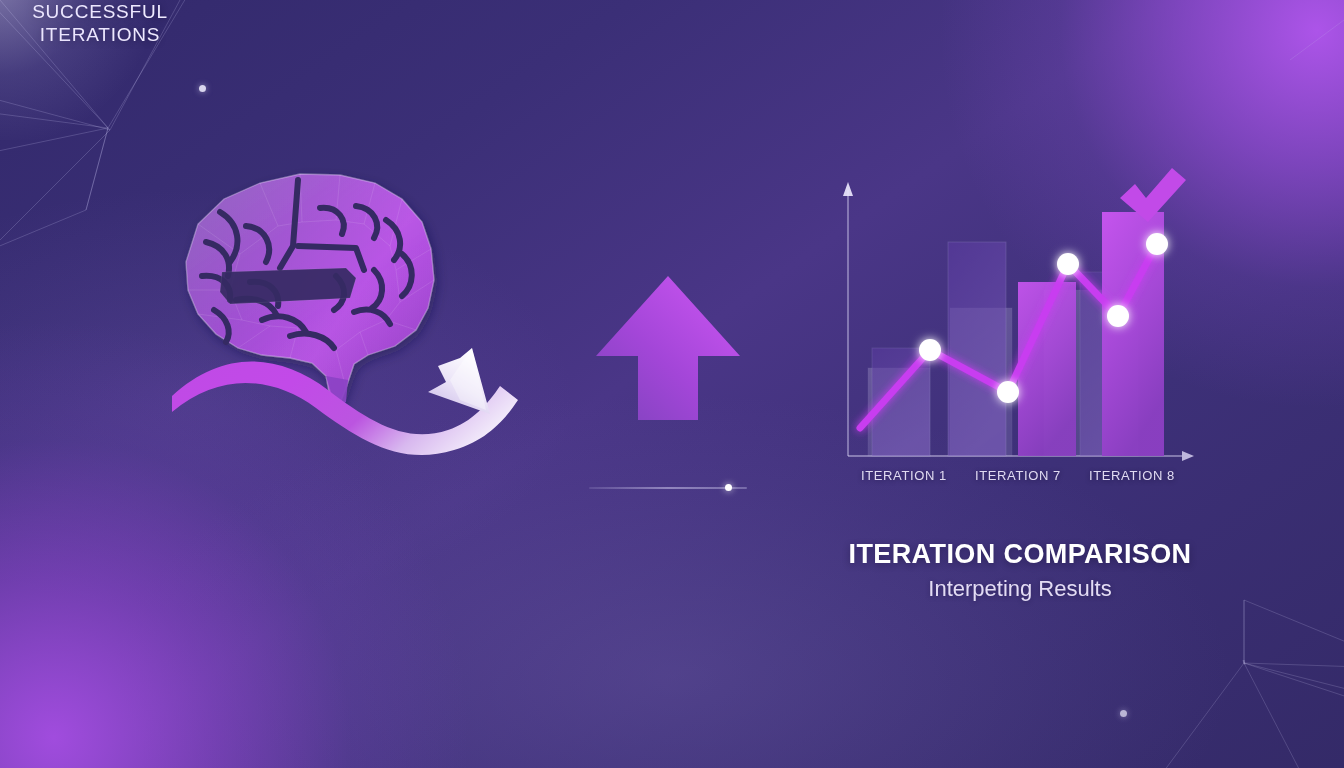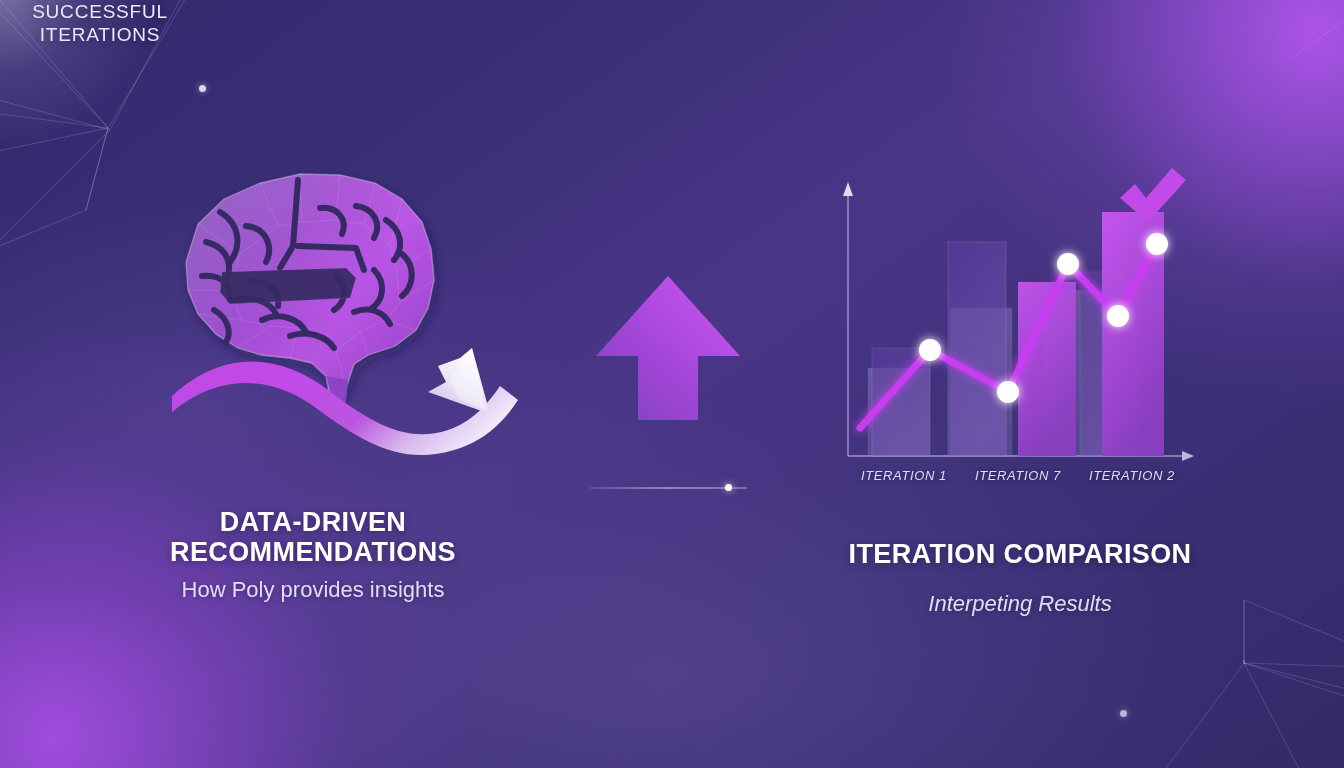--- a/index.html
+++ b/index.html
@@ -94,34 +94,33 @@
     left: 725px; top: 484px;
     width: 7px; height: 7px;
     border-radius: 50%;
     background: #ffffff;
     box-shadow: 0 0 7px rgba(255,255,255,0.75);
   }
 
   
   #right-title { left: 775px; top: 540px; width: 490px; }
   #right-title .title-main { font-size: 27px; }
-  #right-title .title-sub { font-size: 22px; margin-top: 20px; font-style: italic; }
+  #right-title .title-sub { font-size: 22px; margin-top: 5px; }
 
   
   #chart-area {
     position: absolute;
     left: 830px; top: 160px;
     width: 380px; height: 340px;
   }
   .axis-label-row {
     position: absolute;
     left: 0; top: 308px;
     width: 380px;
     height: 20px;
-    font-style: italic;
   }
   .axis-tick-label {
     position: absolute;
     color: #e0daf2;
     font-size: 13px;
     letter-spacing: 0.6px;
     text-align: center;
     width: 120px;
     text-shadow: 0 1px 4px rgba(20,14,50,0.5);
     white-space: nowrap;
@@ -267,27 +266,20 @@
       <linearGradient id="headGrad" x1="0" y1="1" x2="0.55" y2="0">
         <stop offset="0%" stop-color="#c7b6e6"></stop>
         <stop offset="55%" stop-color="#ece5f8"></stop>
         <stop offset="100%" stop-color="#fefdff"></stop>
       </linearGradient>
     </defs>
     <path d="M52,8 L70,74 L8,52 L26,42 L18,26 L40,18 Z" fill="url(#headGrad)"></path>
     <path d="M52,8 L66,70 L40,60 L30,40 Z" fill="#ffffff" opacity="0.35"></path>
   </svg>
 
-  <div class="title-block" id="left-title">
-    <div class="title-main">
-      <div>DATA-DRIVEN</div>
-      <div>RECOMMENDATIONS</div>
-    </div>
-    <div class="title-sub">How Poly provides insights</div>
-  </div>
 
   <svg class="panel" style="left:588px; top:268px;" width="160" height="160" viewBox="0 0 160 160">
     <defs>
       <linearGradient id="upArrowGrad" x1="0.05" y1="1" x2="0.95" y2="0.05">
         <stop offset="0%" stop-color="#7f43bd"></stop>
         <stop offset="45%" stop-color="#a346d8"></stop>
         <stop offset="100%" stop-color="#cb55f2"></stop>
       </linearGradient>
     </defs>
     <path d="M80,8 L152,88 L110,88 L110,152 L50,152 L50,88 L8,88 Z" fill="url(#upArrowGrad)"></path>
@@ -371,21 +363,21 @@
       </g>
 
       <g>
         <path d="M290,38 L305,24 L316,38 L342,8 L356,20 L318,62 Z" fill="#c24ae8"></path>
       </g>
     </svg>
 
     <div class="axis-label-row">
       <div class="axis-tick-label" style="left:14px;">ITERATION 1</div>
       <div class="axis-tick-label" style="left:128px;">ITERATION 7</div>
-      <div class="axis-tick-label" style="left:242px;">ITERATION 2</div>
+      <div class="axis-tick-label" style="left:242px;">ITERATION 8</div>
     </div>
   </div>
 
   <div class="title-block" id="right-title">
     <div class="title-main">ITERATION COMPARISON</div>
     <div class="title-sub">Interpeting Results</div>
   </div>
 
 </div>
 

